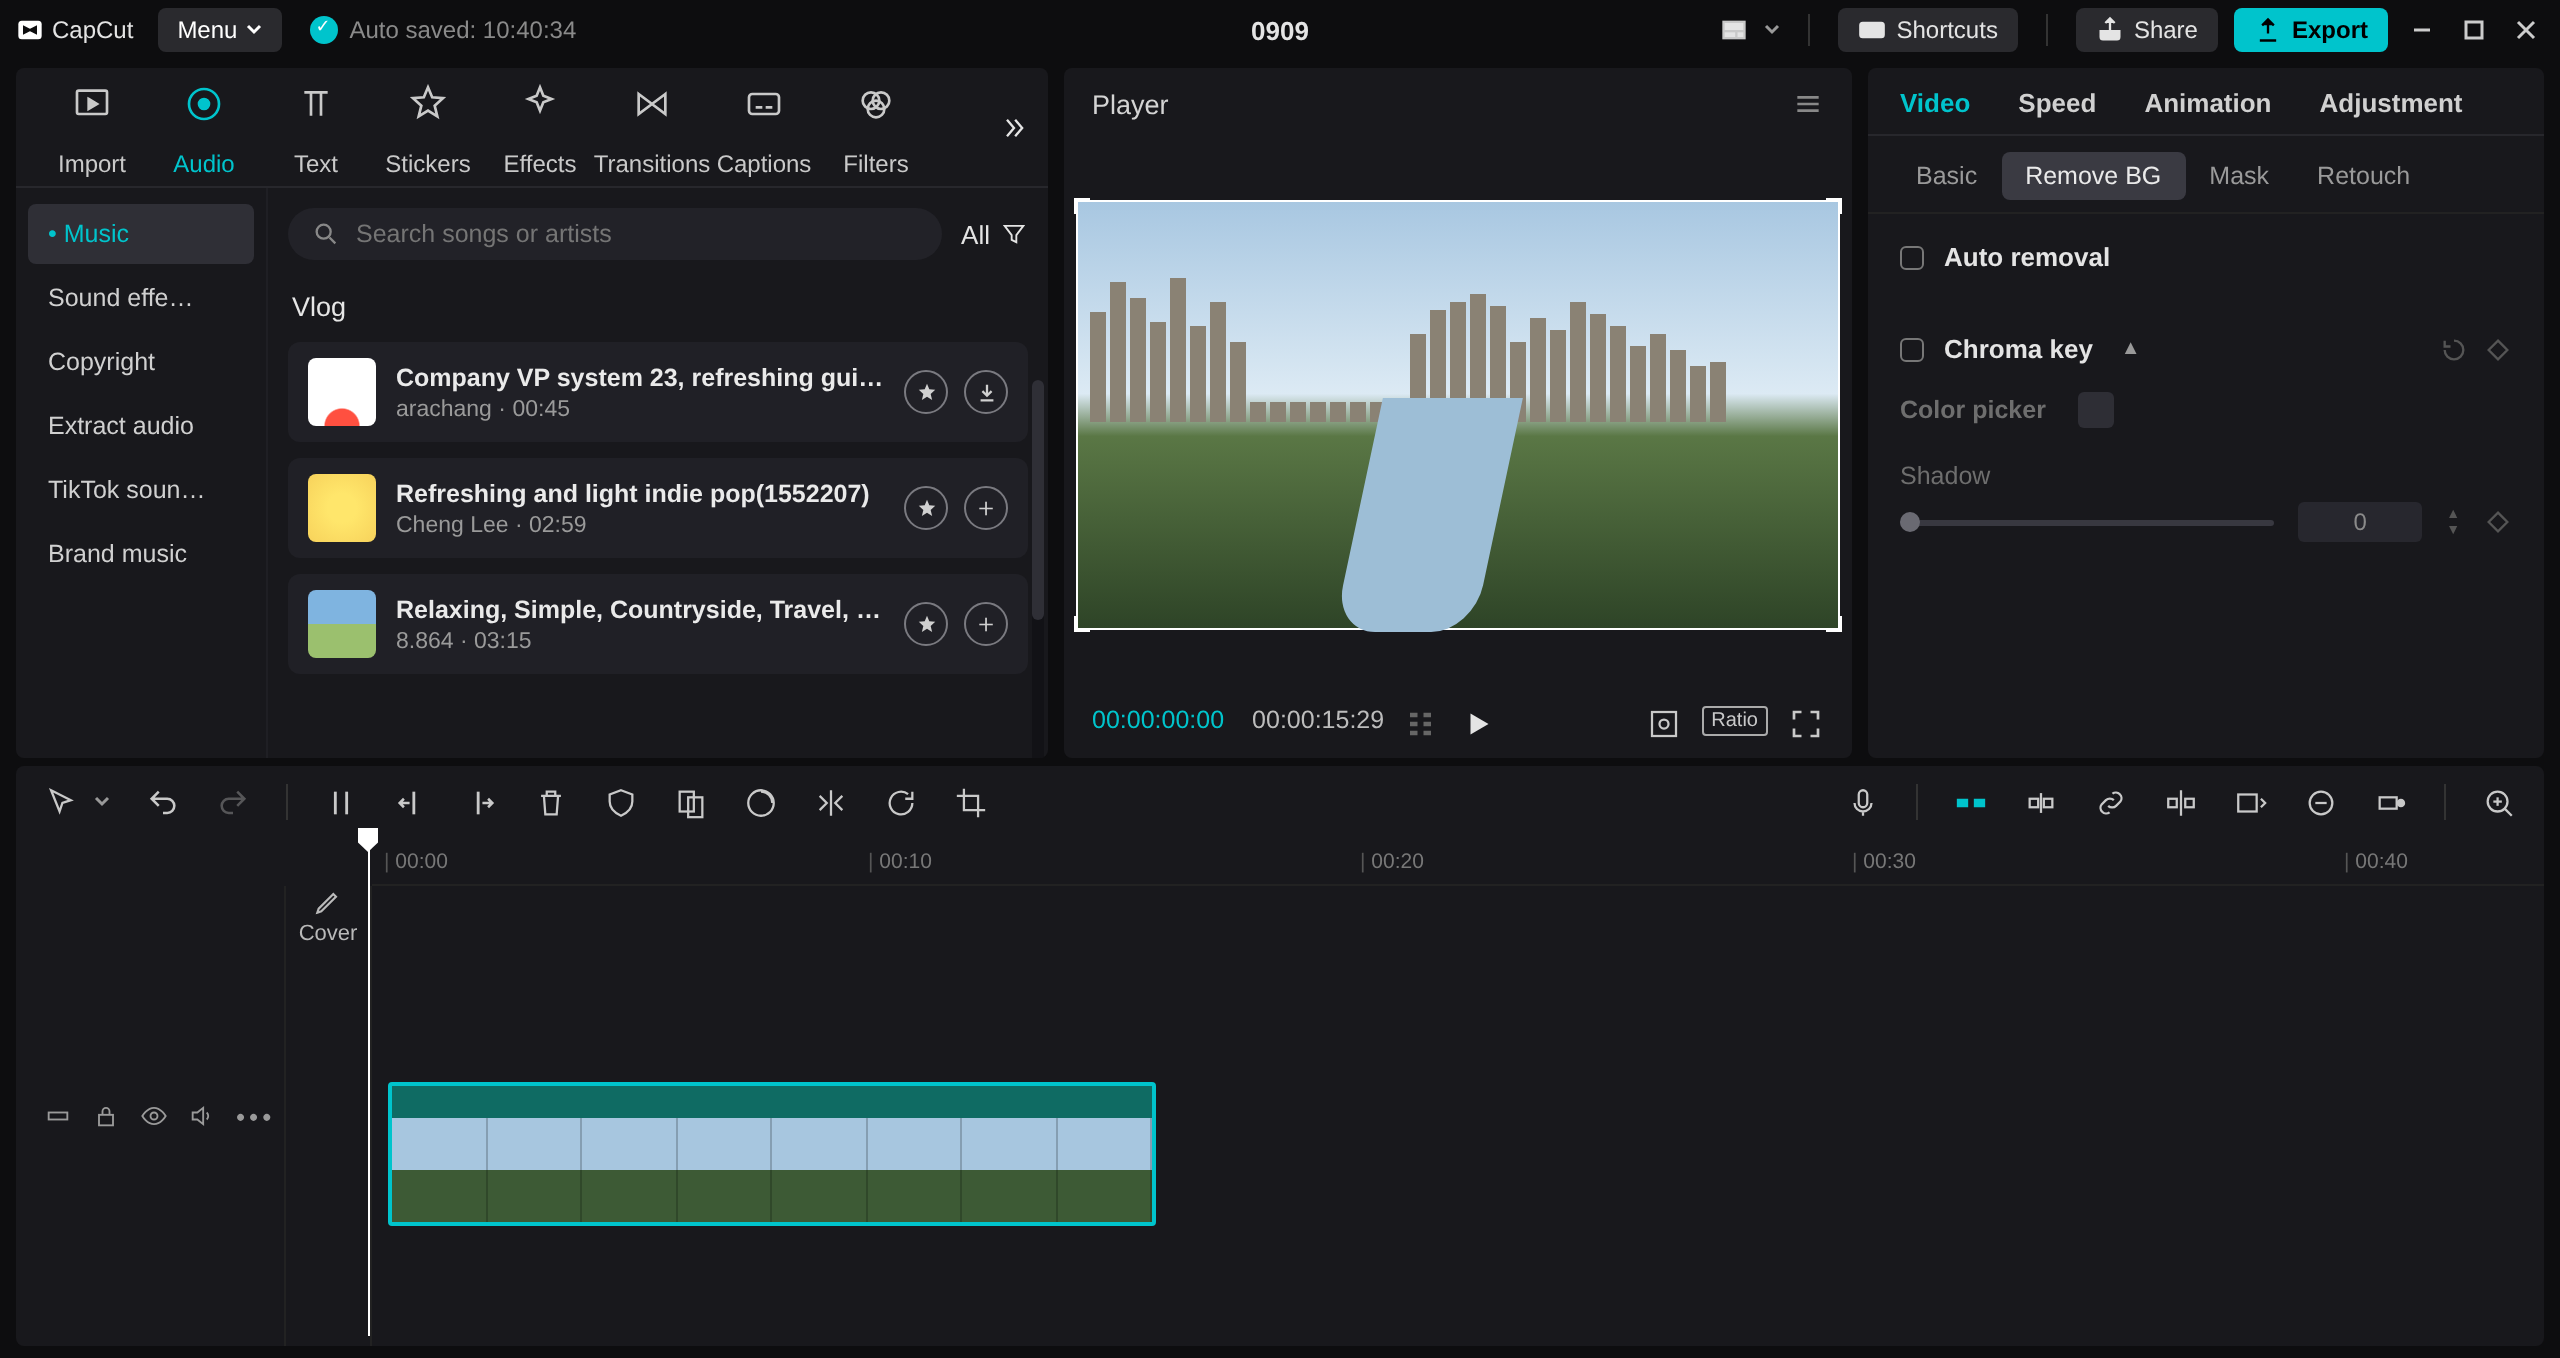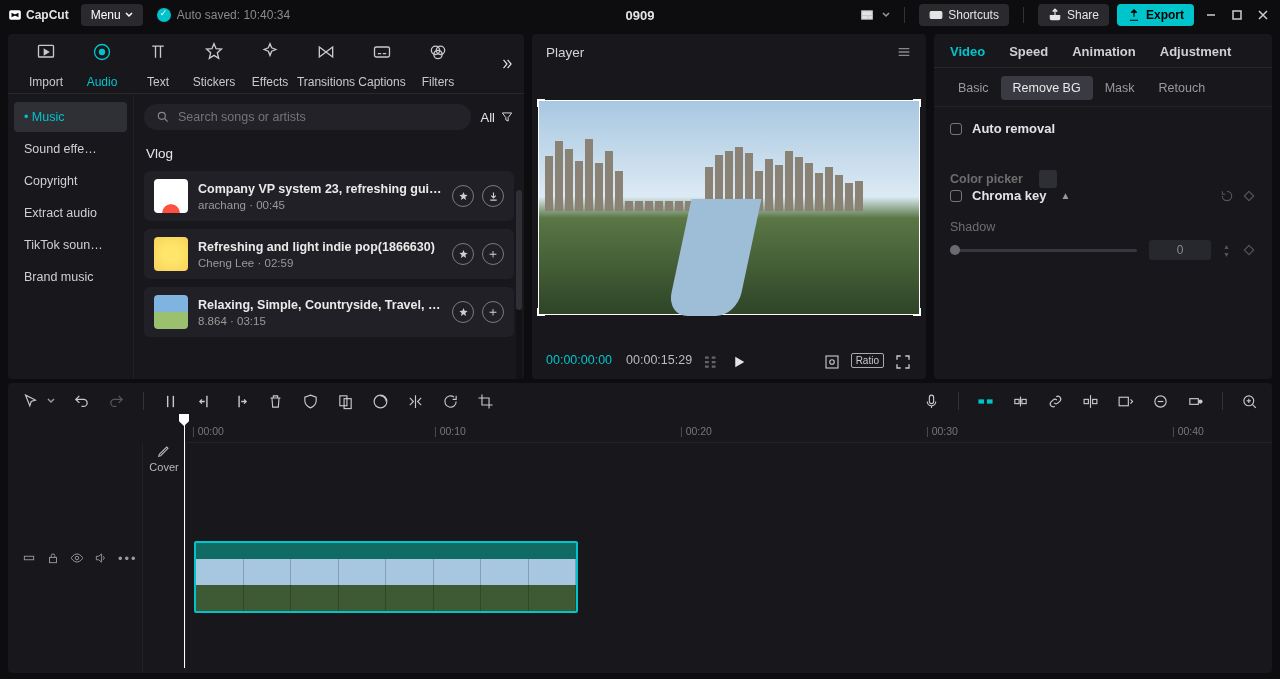--- a/index.html
+++ b/index.html
@@ -1,18 +1,18 @@
 <!DOCTYPE html>
 <html><head>
 <meta charset="utf-8">
 <style>
 * { box-sizing: border-box; margin: 0; padding: 0; font-family: -apple-system, BlinkMacSystemFont, "Segoe UI", Arial, sans-serif; }
 body { width: 1280px; height: 679px; background: #0d0d0f; color: #e4e4e4; overflow: hidden; font-size: 13px; }
 .titlebar { height: 30px; display: flex; align-items: center; padding: 0 8px; background: #0d0d0f; }
-.app-logo { display: flex; align-items: center; font-size: 12px; font-weight: 700; gap: 4px; }
+.app-logo { display: flex; align-items: center; font-size: 12px; font-weight: 400; gap: 4px; }
 .logo-mark { width: 14px; height: 14px; }
 .menu-btn { margin-left: 12px; background: #2a2a2e; border: none; color: #fff; padding: 4px 10px; border-radius: 4px; font-size: 12px; display: flex; align-items: center; gap: 4px; justify-content: center; }
 .autosave { color: #8a8a8a; font-size: 12px; margin-left: 14px; display: flex; align-items: center; gap: 6px; }
 .checkmark { width: 14px; height: 14px; background: #00c4cc; border-radius: 50%; position: relative; }
 .checkmark::after { content: '✓'; color: #fff; font-size: 9px; position: absolute; top: 0; left: 3px; }
 .titlebar .project-title { position: absolute; left: 50%; transform: translateX(-50%); font-size: 13px; font-weight: 600; }
 .titlebar-right { margin-left: auto; display: flex; align-items: center; gap: 8px; }
 .title-sep { width: 1px; height: 16px; background: #333; margin: 0 6px; }
 .btn-flat { background: #2a2a2e; border: none; color: #e4e4e4; padding: 4px 10px; border-radius: 4px; font-size: 12px; display: flex; align-items: center; gap: 5px; }
 .btn-primary { background: #00c4cc; color: #000; font-weight: 600; }
@@ -65,21 +65,21 @@
 .player-ctrl-spacer { flex: 1; }
 .plr-icon { width: 18px; height: 18px; color: #c9c9c9; cursor: pointer; }
 .ratio-box { font-size: 10px; border: 1px solid #aaa; color: #c9c9c9; padding: 1px 4px; border-radius: 2px; }
 .inspector { flex: 1; background: #18181c; border-radius: 4px; display: flex; flex-direction: column; overflow: hidden; font-size: 13px; }
 .insp-tabs { display: flex; gap: 24px; padding: 10px 16px 8px 16px; border-bottom: 1px solid #27272c; }
 .insp-tab { color: #d0d0d0; font-weight: 600; cursor: pointer; }
 .insp-tab.active { color: #00c4cc; }
 .insp-sub { display: flex; padding: 8px 12px 6px 12px; gap: 0; border-bottom: 1px solid #222; }
 .sub-item { padding: 5px 12px; color: #9a9a9a; border-radius: 4px; cursor: pointer; font-size:12.5px;}
 .sub-item.active { background: #3a3a42; color: #eaeaea; }
-.insp-body { padding: 14px 16px; display: flex; flex-direction: column; gap: 20px; }
+.insp-body { padding: 14px 16px; display: flex; flex-direction: column; gap: 31px; }
 .chk-row { display: flex; align-items: center; gap: 10px; color: #e4e4e4; font-weight: 600; }
 .expand-caret { color:#999; font-size:10px; margin-left:4px;}
 .insp-ico-row { margin-left: auto; display:flex; gap:8px; color:#555;}
 .chk-box { width: 12px; height: 12px; border: 1.5px solid #777; border-radius: 3px; }
 .dim-label { color: #6e6e6e; font-size: 12.5px; }
 .slider-row { display: flex; align-items: center; gap: 12px; margin-top: 6px; }
 .slider-track { flex: 1; height: 3px; background: #383840; border-radius: 2px; position: relative; }
 .slider-thumb { position: absolute; width: 10px; height: 10px; background: #6a6a72; border-radius: 50%; top: -4px; }
 .slider-val { width: 62px; background: #27272e; color: #8a8a8a; text-align: center; padding: 3px 0; border-radius: 3px; font-size: 12px; }
 .step-arrows { display:flex; flex-direction:column; color:#555; font-size:7px; line-height:7px; gap:1px;}
@@ -286,21 +286,21 @@
               <div class="ring-btn">
                   <svg width="11" height="11" viewBox="0 0 24 24">
                     <path d="M12 3v12M7 10l5 5 5-5M5 20h14" stroke="currentColor" fill="none" stroke-width="2.5"></path>
                   </svg>
                 </div>
             </div>
           </div>
           <div class="track-card">
             <div class="track-thumb thumb-2"></div>
             <div class="track-info">
-              <div class="track-title">Refreshing and light indie pop(1866630)</div>
+              <div class="track-title">Refreshing and light indie pop(1552207)</div>
               <div class="track-meta"><span>Cheng Lee</span> · <span>02:59</span></div>
             </div>
             <div class="track-actions">
               <div class="ring-btn">
                   <svg width="11" height="11" viewBox="0 0 24 24">
                     <path d="M12 2l2.5 6 6.5.5-5 4.5 1.6 6.5L12 16l-5.6 3.5L8 13 3 8.5 9.5 8z" fill="currentColor"></path>
                   </svg>
                 </div>
               <div class="ring-btn">＋</div>
             </div>
@@ -419,37 +419,37 @@
       <div class="sub-item active">Remove BG</div>
       <div class="sub-item">Mask</div>
       <div class="sub-item">Retouch</div>
     </div>
     <div class="insp-body">
       <div class="chk-row">
         <div class="chk-box"></div>
         <span>Auto removal</span>
       </div>
       <div>
-        <div class="chk-row" style="margin-top:14px;">
-          <span class="dim-label">Color picker</span>
-          <div style="width:18px;height:18px;background:#2e2e35;border-radius:3px;margin-left:6px;"></div>
-        </div>
         <div class="chk-row">
           <div class="chk-box"></div>
           <span>Chroma key</span>
           <span class="expand-caret">▲</span>
           <div class="insp-ico-row">
             <svg width="14" height="14" viewBox="0 0 24 24">
                 <path d="M4 12a8 8 0 108-8" stroke="#555" fill="none" stroke-width="2"></path>
                 <path d="M4 4v5h5" stroke="#555" fill="none" stroke-width="2"></path>
               </svg>
             <svg width="14" height="14" viewBox="0 0 24 24">
                 <path d="M12 4l8 8-8 8-8-8z" stroke="#555" fill="none" stroke-width="2"></path>
               </svg>
           </div>
+        </div>
+        <div class="chk-row" style="margin-top:14px;">
+          <span class="dim-label">Color picker</span>
+          <div style="width:18px;height:18px;background:#2e2e35;border-radius:3px;margin-left:6px;"></div>
         </div>
         <div style="margin-top:16px;">
           <span class="dim-label">Shadow</span>
           <div class="slider-row">
             <div class="slider-track">
                 <div class="slider-thumb" style="left:0%"></div>
               </div>
             <div class="slider-val">0</div>
             <div class="step-arrows">
                 <span>▲</span>

